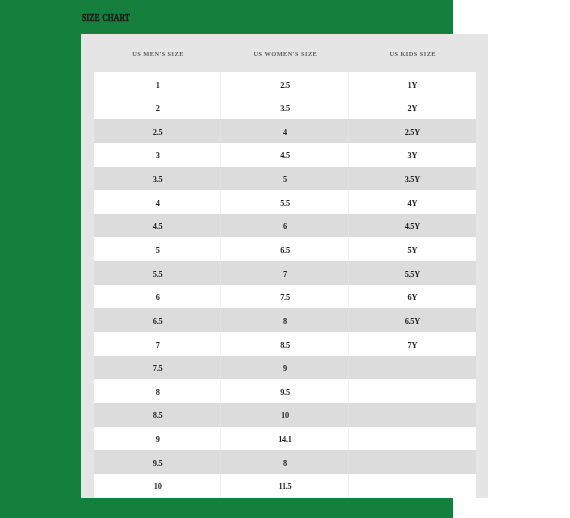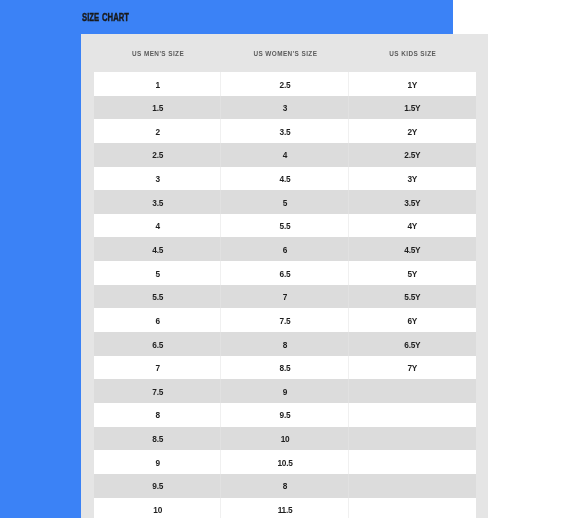--- a/index.html
+++ b/index.html
@@ -1,20 +1,20 @@
 <!DOCTYPE html>
 <html><head>
 <meta charset="utf-8">
 <title>Size Chart</title>
 <style>
   html,body{margin:0;padding:0;background:#ffffff;}
   body{width:570px;height:518px;overflow:hidden;
        font-family:"Liberation Sans",sans-serif;
        -webkit-font-smoothing:antialiased;}
-  .page{position:relative;width:453px;height:518px;background:#3b82f6;}
+  .page{position:relative;width:453px;height:518px;background:#15803d;font-family:Liberation Serif, serif;}
 
   
   .title{
     position:absolute;left:82px;top:11.4px;
     font-size:10.9px;font-weight:bold;color:#1a1a1a;
     letter-spacing:0.05px;word-spacing:0.9px;white-space:nowrap;
     transform:scaleX(0.705);transform-origin:left top;
     -webkit-text-stroke:0.45px #1a1a1a;
   }
 
@@ -62,25 +62,20 @@
             <th>US MEN'S SIZE</th>
             <th>US WOMEN'S SIZE</th>
             <th>US KIDS SIZE</th>
           </tr>
       </thead>
       <tbody>
           <tr>
             <td class="sep"><span class="v">1</span></td>
             <td class="sep"><span class="v">2.5</span></td>
             <td><span class="v">1Y</span></td>
-          </tr>
-          <tr class="alt">
-            <td class="sep"><span class="v">1.5</span></td>
-            <td class="sep"><span class="v">3</span></td>
-            <td><span class="v">1.5Y</span></td>
           </tr>
           <tr>
             <td class="sep"><span class="v">2</span></td>
             <td class="sep"><span class="v">3.5</span></td>
             <td><span class="v">2Y</span></td>
           </tr>
           <tr class="alt">
             <td class="sep"><span class="v">2.5</span></td>
             <td class="sep"><span class="v">4</span></td>
             <td><span class="v">2.5Y</span></td>
@@ -140,21 +135,21 @@
             <td class="sep"><span class="v">9.5</span></td>
             <td><span class="v"></span></td>
           </tr>
           <tr class="alt">
             <td class="sep"><span class="v">8.5</span></td>
             <td class="sep"><span class="v">10</span></td>
             <td><span class="v"></span></td>
           </tr>
           <tr>
             <td class="sep"><span class="v">9</span></td>
-            <td class="sep"><span class="v">10.5</span></td>
+            <td class="sep"><span class="v">14.1</span></td>
             <td><span class="v"></span></td>
           </tr>
           <tr class="alt">
             <td class="sep"><span class="v">9.5</span></td>
             <td class="sep"><span class="v">8</span></td>
             <td><span class="v"></span></td>
           </tr>
           <tr>
             <td class="sep"><span class="v">10</span></td>
             <td class="sep"><span class="v">11.5</span></td>

